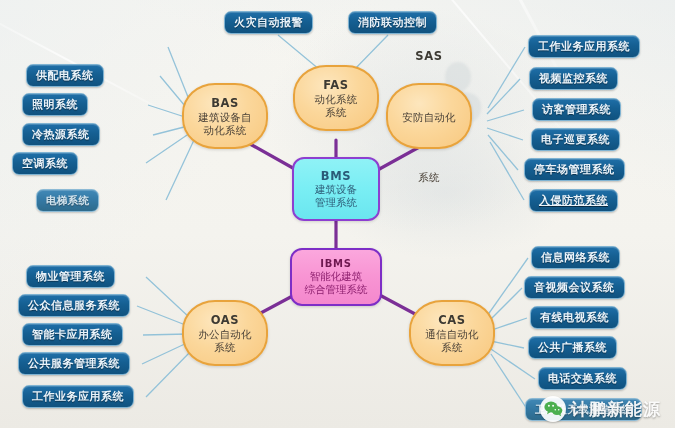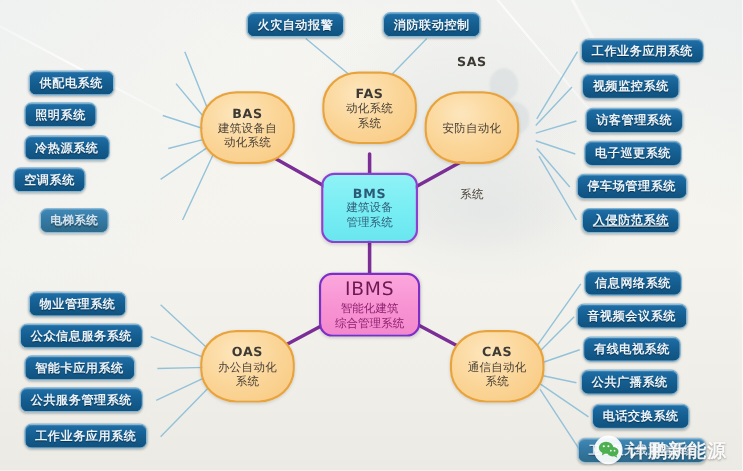--- a/index.html
+++ b/index.html
@@ -126,22 +126,22 @@
     height: 58px;
     border-radius: 12px;
     background: linear-gradient(to bottom, #fba7dd 0%, #f894d3 50%, #f488cd 100%);
     border: 2px solid #7d2ec6;
     color: #8a1f6a;
     flex-direction: column;
     line-height: 1.25;
     box-shadow: 0 1px 3px rgba(0,0,0,0.16);
   }
   .ibms .code {
-    font-size: 17px;
-    font-weight: normal;
+    font-size: 10px;
+    font-weight: bold;
     letter-spacing: 0.7px;
     color: #6e1850;
   }
   .ibms .cn { font-size: 10.5px; color: #8f2170; }
 
   
   #watermark {
     position: absolute;
     display: flex;
     align-items: center;

